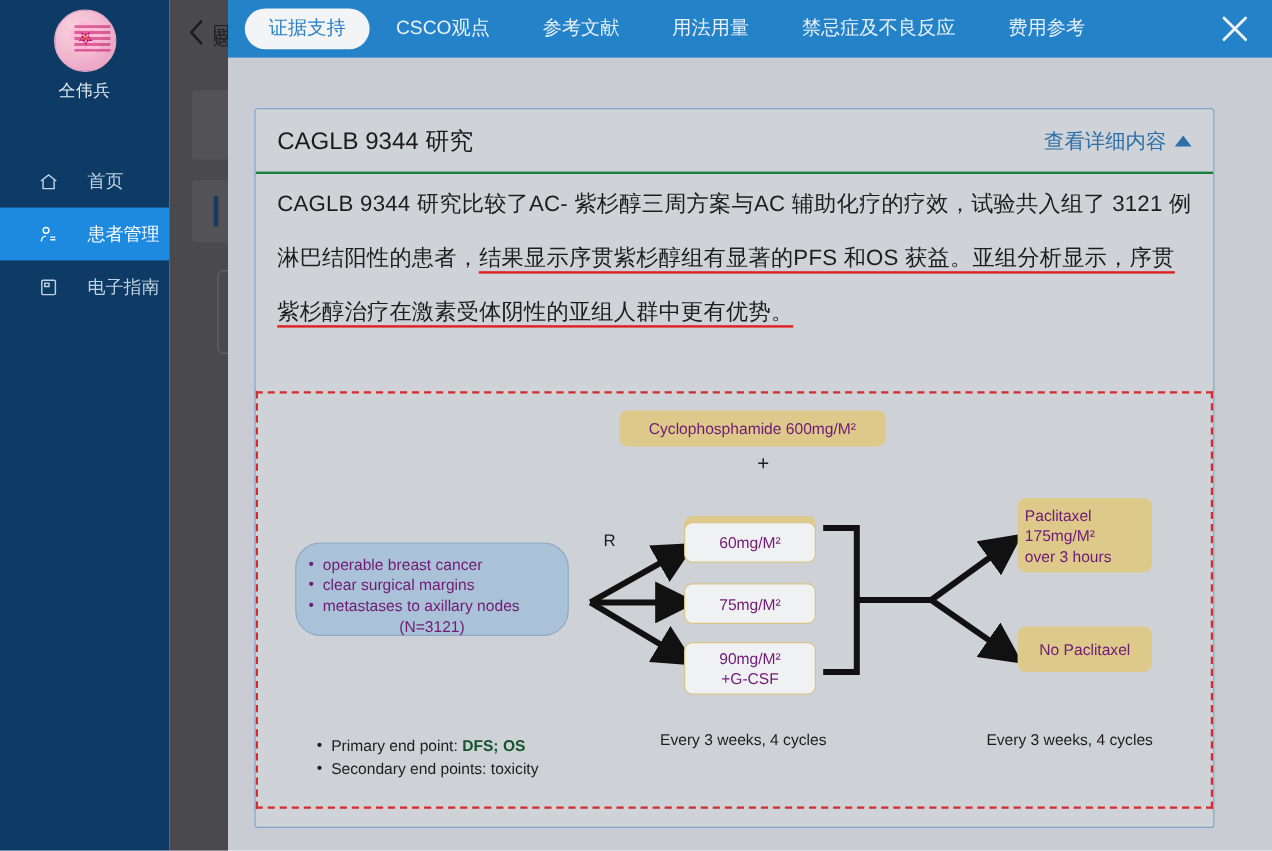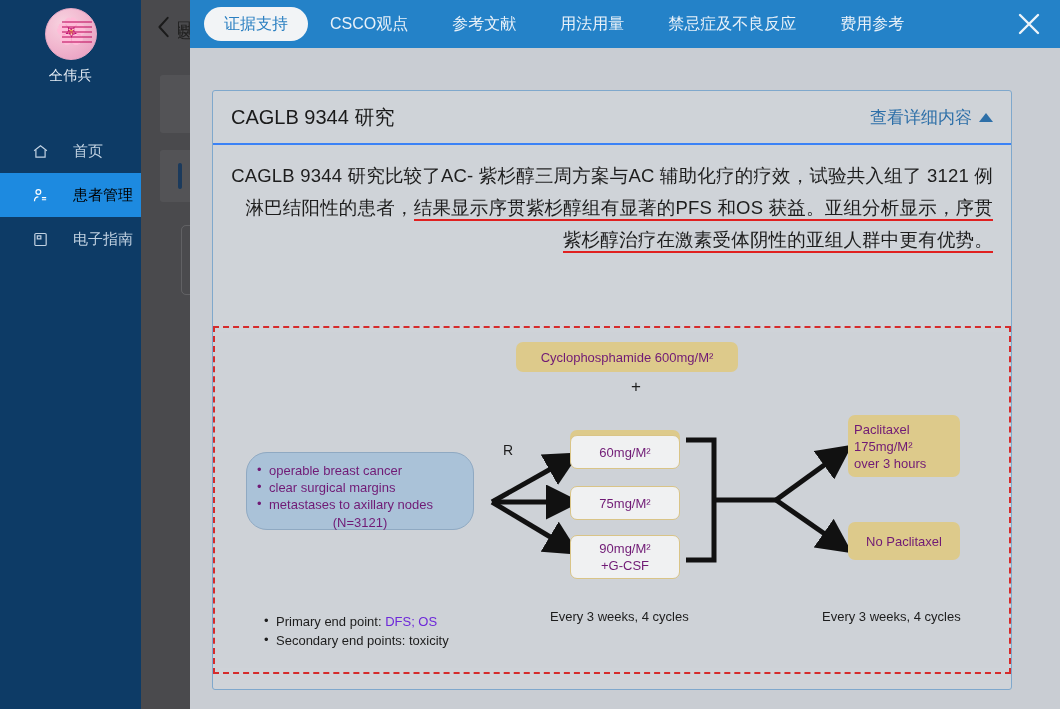--- a/index.html
+++ b/index.html
@@ -42,21 +42,21 @@
   }
   .user-name {
     margin-top: 7px; font-size: 14px; color: #e6edf5; letter-spacing: .5px; font-family: Liberation Mono, monospace;
   }
   .nav { margin-top: 44px; }
   .nav-item {
     height: 44px; display: flex; align-items: center;
     padding-left: 32px; gap: 24px;
     font-size: 15px; color: #c2d2e2; cursor: pointer;
   }
-  .nav-item.active { background: #1d8ae0; color: #000000; }
+  .nav-item.active { background: #1d8ae0; color: #ffffff; }
   .nav-icon { width: 17px; height: 17px; flex: 0 0 17px; display:block; }
 
   
   #dim-layer {
     position: absolute; left: 141px; top: 0;
     width: 49px; height: 709px;
     background: #4a4a4d;
     z-index: 2;
   }
   #back-chevron {
@@ -115,37 +115,36 @@
     width: 800px; height: 600px;
     background: #cfd3d8;
     border: 1px solid #7fa8cc;
     border-radius: 3px;
     overflow: hidden;
   }
   #card-head {
     height: 54px; position: relative;
     padding: 0 18px;
     display: flex; align-items: center; justify-content: space-between;
-    border-bottom: 2px solid #3b82f6;
+    border-bottom: 2px solid #15803d;
   }
   #card-title { font-size: 20px; color: #1a1a1a; }
   #card-toggle {
     font-size: 17px; color: #2d6fa8; display: flex; align-items: center; gap: 7px;
     cursor: pointer;
   }
   .caret-up {
     width: 0; height: 0;
     border-left: 7px solid transparent; border-right: 7px solid transparent;
     border-bottom: 9px solid #2d6fa8;
   }
   #card-body {
-    padding: 15px 18px 0 18px;
-    font-size: 18.5px; line-height: 32px; color: #1d1d1d;
+    padding: 2px 18px 0 18px;
+    font-size: 18.5px; line-height: 45px; color: #1d1d1d;
     letter-spacing: .2px;
-    text-align: right;
   }
   .u-red {
     border-bottom: 2px solid #e02020;
     padding-bottom: 1px;
   }
 
   
   #diagram {
     position: absolute; left: 0; top: 235px;
     width: 798px; height: 348px;
@@ -170,21 +169,21 @@
   .tan-outline { background: #f0f1f2; border: 1.5px solid #d9c487; }
   .blue-fill {
     background: #aac2d8; border: 1px solid #8fa9c2;
     border-radius: 21px;
   }
   .plain { position: absolute; font-size: 13px; color: #1d1d1d; line-height: 17px; }
   .bullets {
     position: absolute; font-size: 13px; line-height: 19px; color: #1d1d1d;
   }
   .bullets li { margin-left: 14px; }
-  .red-t { color: #6d28d9; }
+  .red-t { color: #14532d; font-weight: bold; }
   .left-list { text-align: left; display: block; }
   .left-list ul { list-style: none; }
   .left-list li { position: relative; padding-left: 12px; }
   .left-list li:before {
     content: "•"; position: absolute; left: 0; top: -1px;
   }
   #diagram svg.arrows {
     position: absolute; left: 0; top: 0; pointer-events: none;
   }
 </style>

